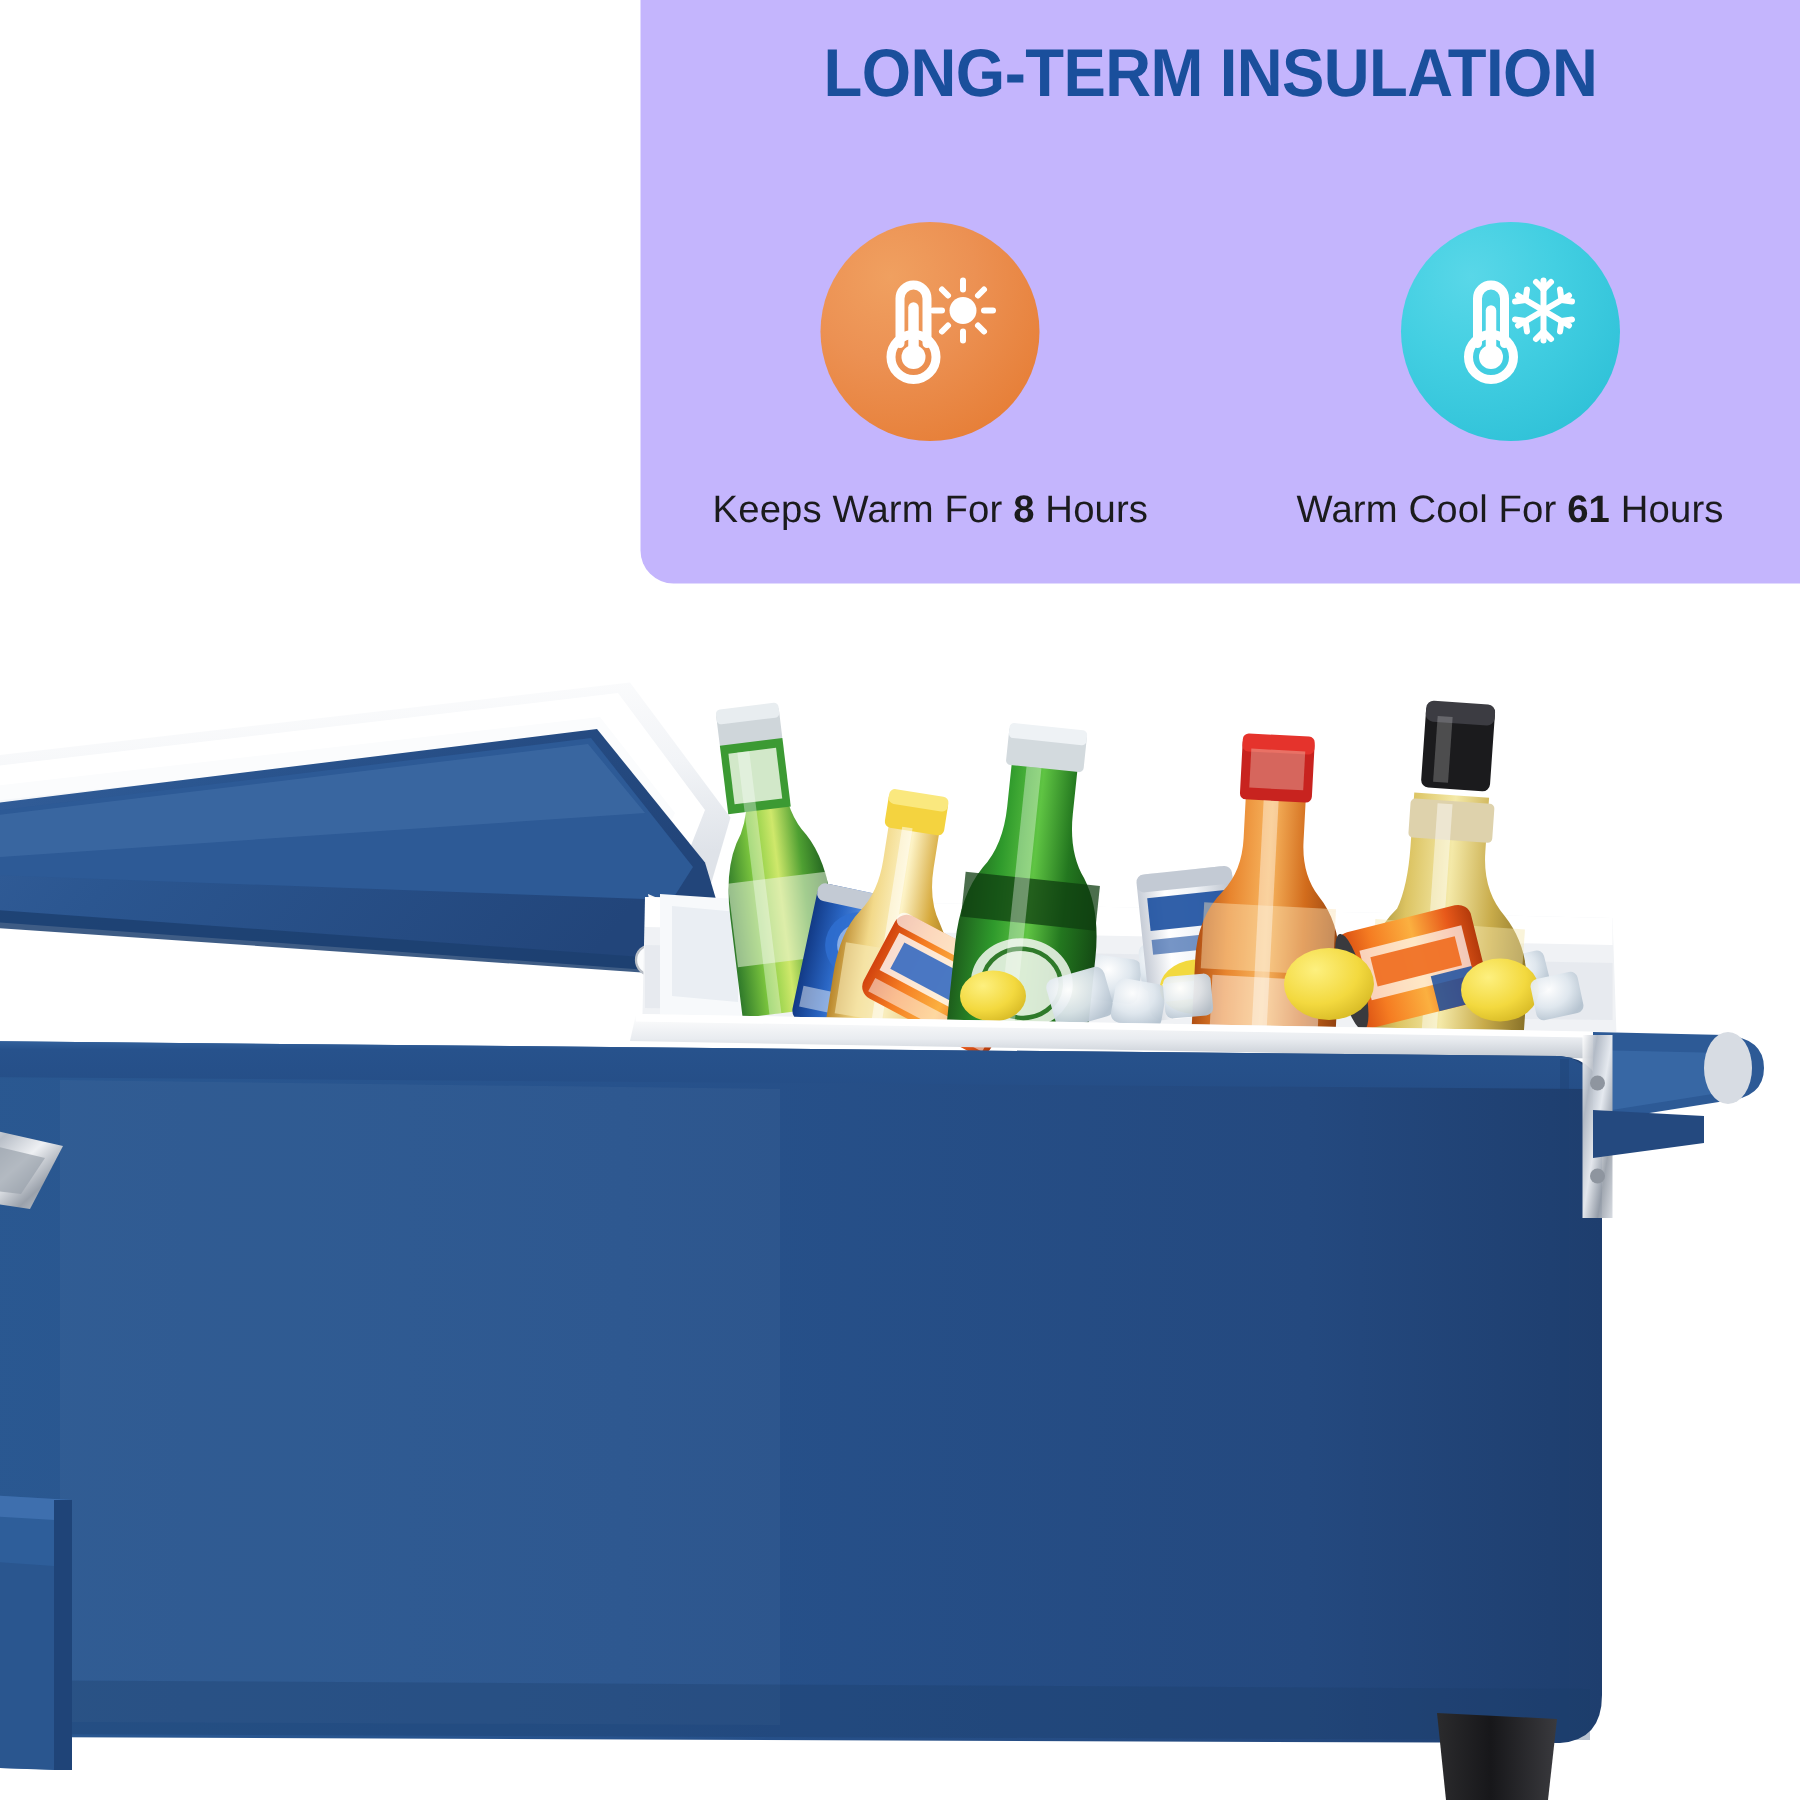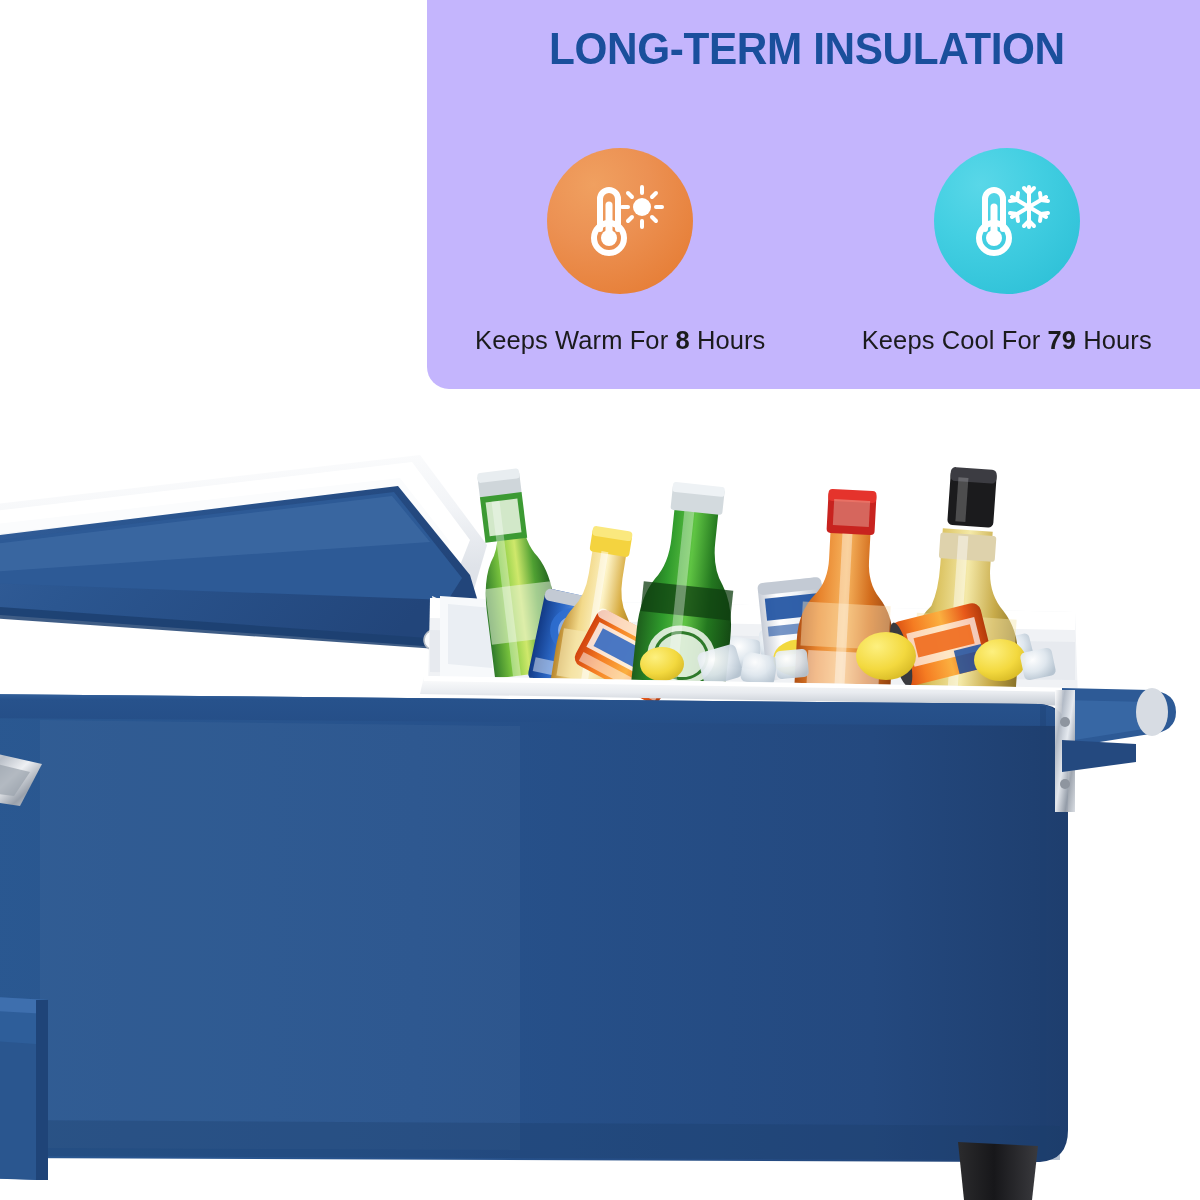--- a/index.html
+++ b/index.html
@@ -461,17 +461,17 @@
             <path d="M80 39 L87 38"></path>
               <path d="M80 39 L79 46"></path>
             <path d="M80 25 L87 26"></path>
               <path d="M80 25 L79 18"></path>
             <path d="M56 39 L49 38"></path>
               <path d="M56 39 L57 46"></path>
           </g>
           <circle cx="68" cy="32" r="3.5" fill="#ffffff"></circle>
         </svg>
       </div>
-      <div class="badge-caption"><span>Keeps Cool For </span><b>79</b><span> Hours</span></div>
+      <div class="badge-caption"><span>Warm Cool For </span><b>61</b><span> Hours</span></div>
     </div>
 
   </div>
 </div>
 
 </body></html>

